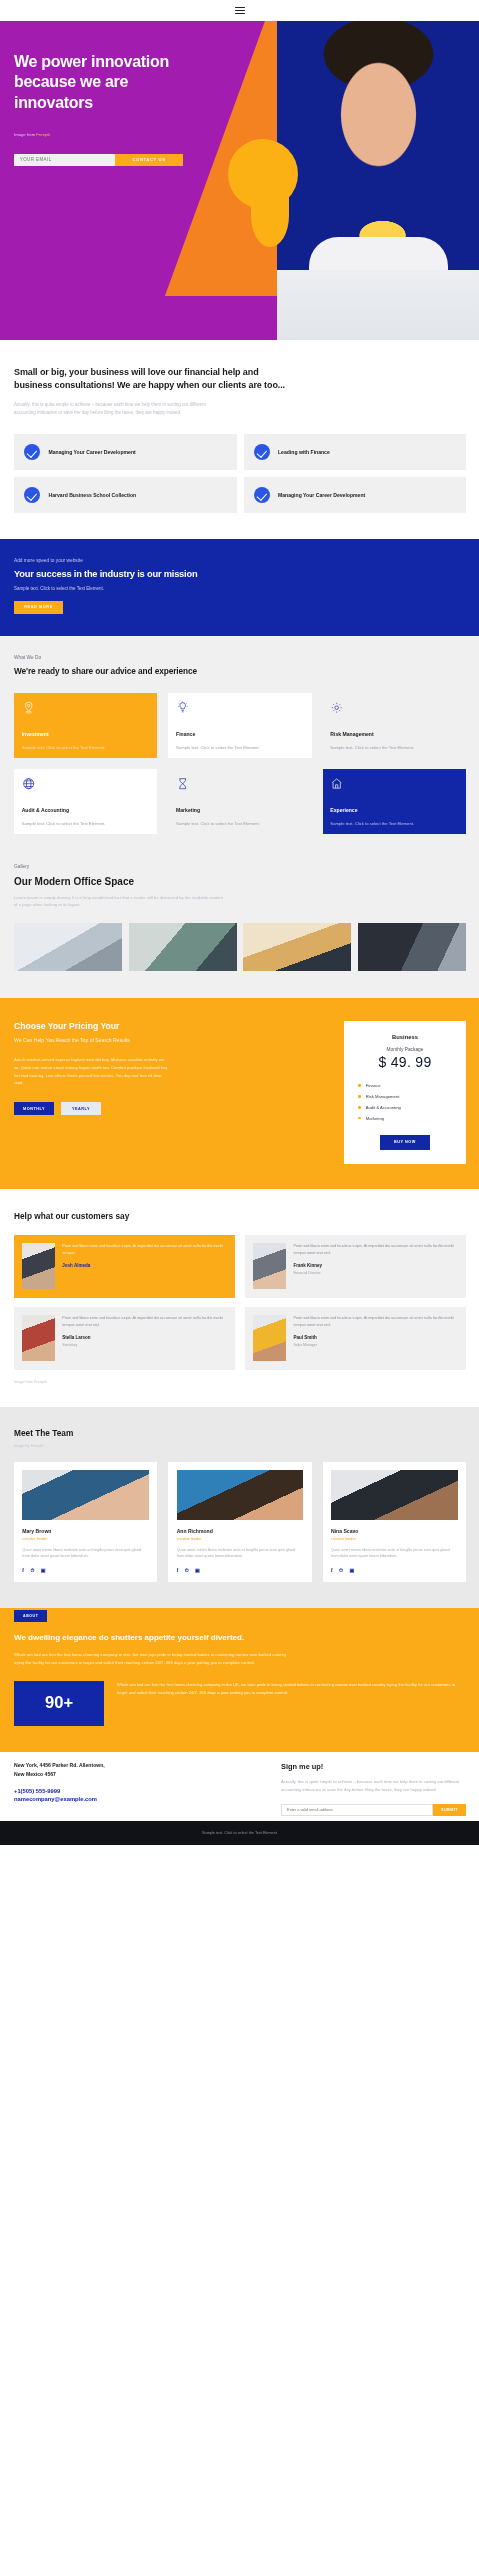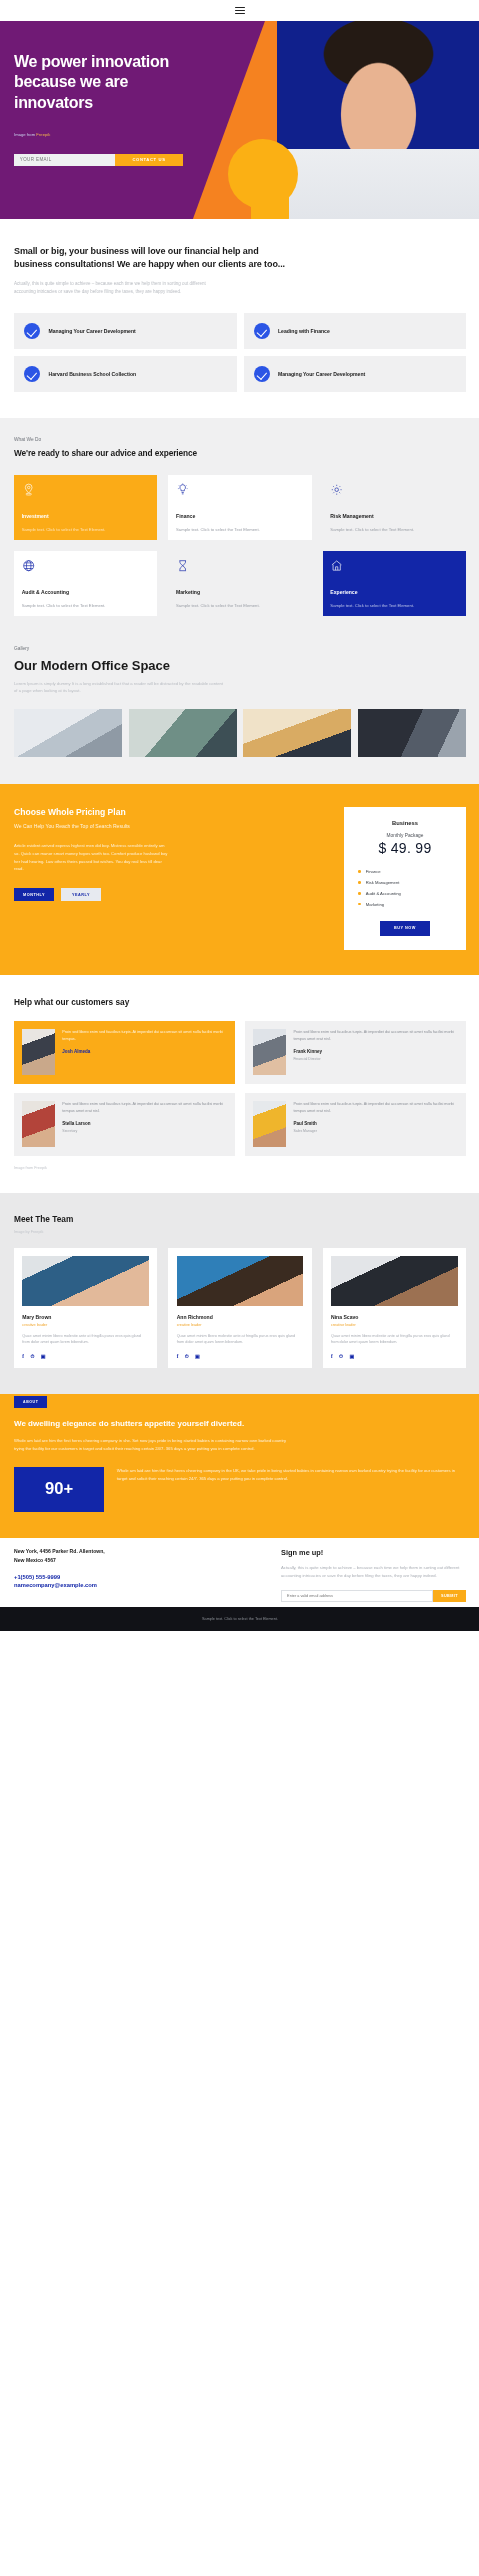--- a/index.html
+++ b/index.html
@@ -9,21 +9,21 @@
     color:#1a1a1a; overflow-x:hidden;
   }
   .wrap { width:480px; position:relative; }
 
   
   .topbar { height:21px; background:#fff; display:flex; align-items:center; justify-content:center; }
   .burger { width:9.6px; display:flex; flex-direction:column; gap:1.9px; cursor:pointer; }
   .burger i { display:block; height:1px; background:#222; border-radius:0.6px; }
 
   
-  .hero { position:relative; height:198px; background:#701a75; overflow:hidden; }
+  .hero { position:relative; height:319px; background:#a21caf; overflow:hidden; }
   .hero .orangeBand {
     position:absolute; top:0; left:265px; width:122px; height:275px;
     background:#f58220; transform:skewX(-20deg); transform-origin:top left;
   }
   .hero .orangeCircle {
     position:absolute; left:228px; top:118px; width:70px; height:70px;
     border-radius:50%; background:#fbb014;
   }
   .hero .orangeBlob {
     position:absolute; left:251px; top:165px; width:38px; height:61px;
@@ -102,21 +102,21 @@
   .svcIcon { height:19px; }
   .svcIcon svg { width:13.4px; height:13.4px; }
   .svcCard h3 { position:absolute; left:7.7px; bottom:21px; font-size:5.1px; font-weight:700; }
   .svcCard p { position:absolute; left:7.7px; right:7.7px; bottom:6.4px; font-size:4.2px; line-height:1.6; color:#9a9ea6; }
   .svcCard.orange h3, .svcCard.blue h3 { color:#fff; }
   .svcCard.orange p { color:#ffe2b3; }
   .svcCard.blue p { color:#b9c1e8; }
 
   
   .gallery { background:#f0f0f1; padding:5.1px 14px 27px; }
-  .gallery h2 { margin-top:6.4px; font-size:13px; font-weight:700; }
+  .gallery h2 { margin-top:6.4px; font-size:10px; font-weight:700; }
   .gallery p.desc { margin-top:7px; font-size:4.2px; line-height:1.8; color:#b9bcc2; max-width:211px; }
   .galGrid { margin-top:14px; display:grid; grid-template-columns:repeat(4,1fr); gap:6.4px; }
   .galItem { height:48px; background:#ccd2d8; position:relative; overflow:hidden; }
   .g1 { background:linear-gradient(150deg,#e7eaee 0 45%,#b9c3cc 45% 70%,#8f9aa5 70%); }
   .g2 { background:linear-gradient(130deg,#cfd8d4 0 38%,#6f8f86 38% 72%,#3d4f55 72%); }
   .g3 { background:linear-gradient(160deg,#f0e2c8 0 40%,#d9ab63 40% 68%,#2c3440 68%); }
   .g4 { background:linear-gradient(115deg,#2b2f38 0 50%,#545c68 50% 78%,#9aa3ad 78%); }
 
   
   .pricing { background:#fbab17; padding:23px 14px 25.6px; display:flex; gap:15.3px; }
@@ -272,20 +272,26 @@
     <div class="checkCard">
       <span class="tick"></span>
       <span>Harvard Business School Collection</span>
     </div>
     <div class="checkCard">
       <span class="tick"></span>
       <span>Managing Your Career Development</span>
     </div>
   </div>
 
+  <section class="mission">
+    <div class="kicker">Add more speed to your website</div>
+    <h2>Your success in the industry is our mission</h2>
+    <p>Sample text. Click to select the Text Element.</p>
+    <button class="btnOrange">READ MORE</button>
+  </section>
 
   <section class="services">
     <div class="kickerDark">What We Do</div>
     <h2>We're ready to share our advice and experience</h2>
     <div class="svcGrid">
       <div class="svcCard orange">
         <div class="svcIcon">
           <svg viewBox="0 0 24 24" fill="none" stroke="#fff" stroke-width="1.2">
               <path d="M12 2a6 6 0 0 0-6 6c0 4 6 10 6 10s6-6 6-10a6 6 0 0 0-6-6z"></path>
               <circle cx="12" cy="8" r="2.2"></circle>
@@ -359,21 +365,21 @@
     <div class="galGrid">
       <div class="galItem g1"></div>
       <div class="galItem g2"></div>
       <div class="galItem g3"></div>
       <div class="galItem g4"></div>
     </div>
   </section>
 
   <section class="pricing">
     <div class="left">
-      <h2>Choose Whole Pricing Plan</h2>
+      <h2>Choose Your Pricing Your</h2>
       <div class="sub">We Can Help You Reach the Top of Search Results</div>
       <p class="body">Article evident arrived express highest men did boy. Mistress sensible entirely am so. Quick can manor smart money hopes worth too. Comfort produce husband boy her had hearing. Law others theirs passed but wishes. You day real less till dear read.</p>
       <div class="toggleRow">
         <button class="tg-on">MONTHLY</button>
         <button class="tg-off">YEARLY</button>
       </div>
     </div>
     <div class="priceCard">
       <div class="pname">Business</div>
       <div class="ppkg">Monthly Package</div>

